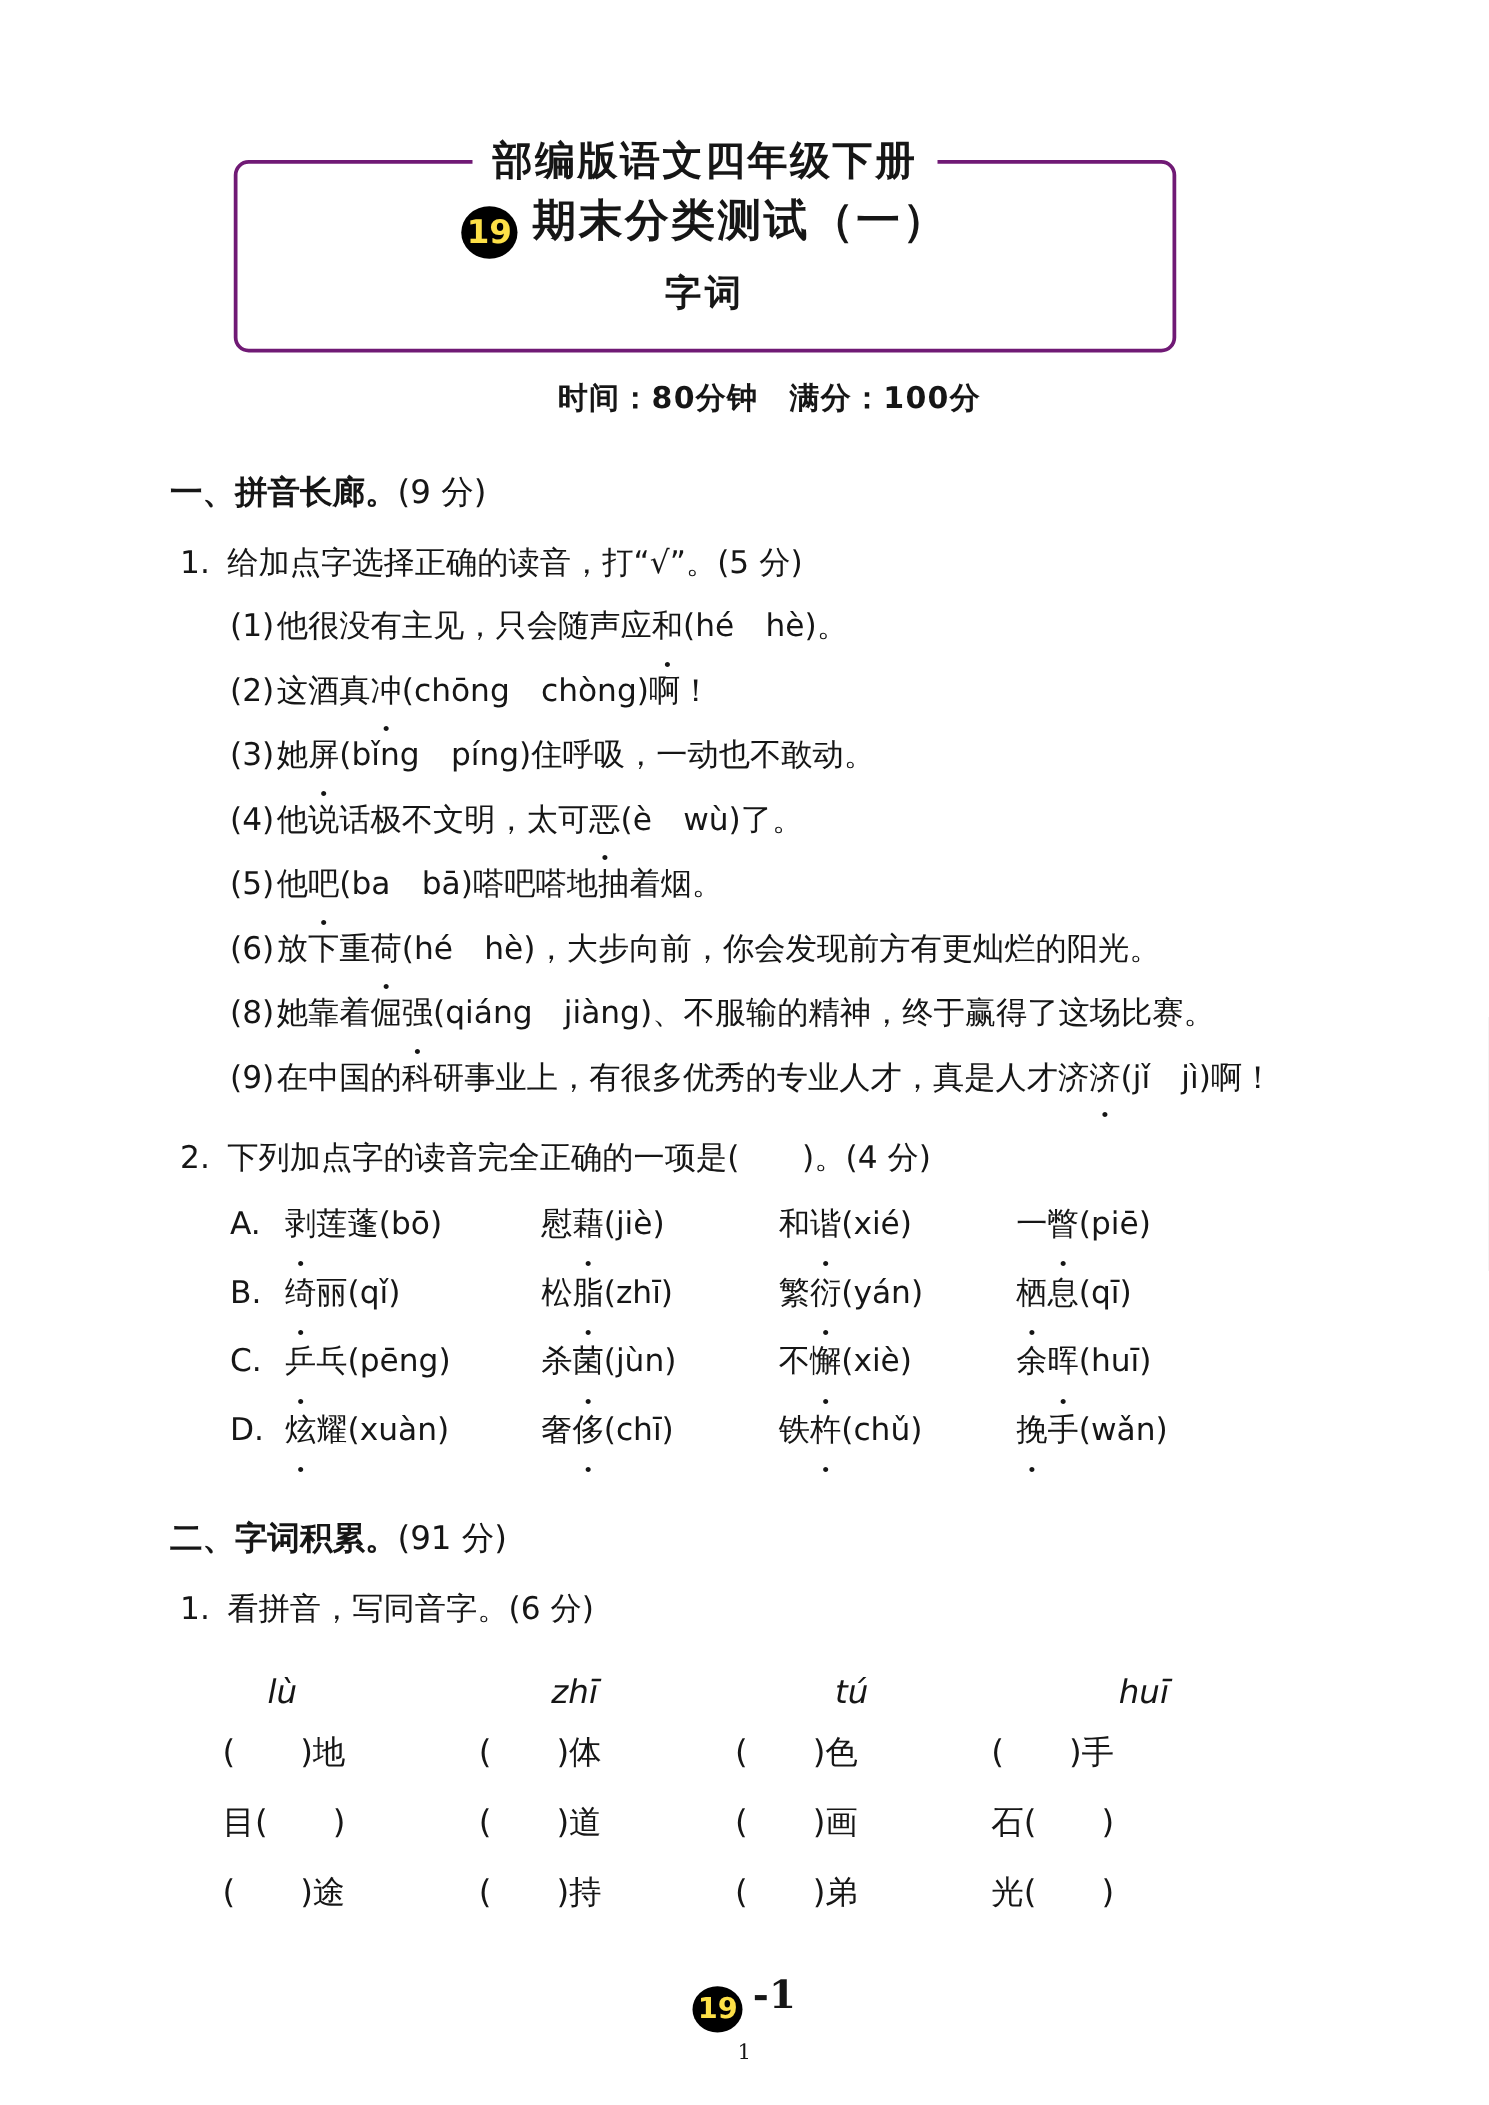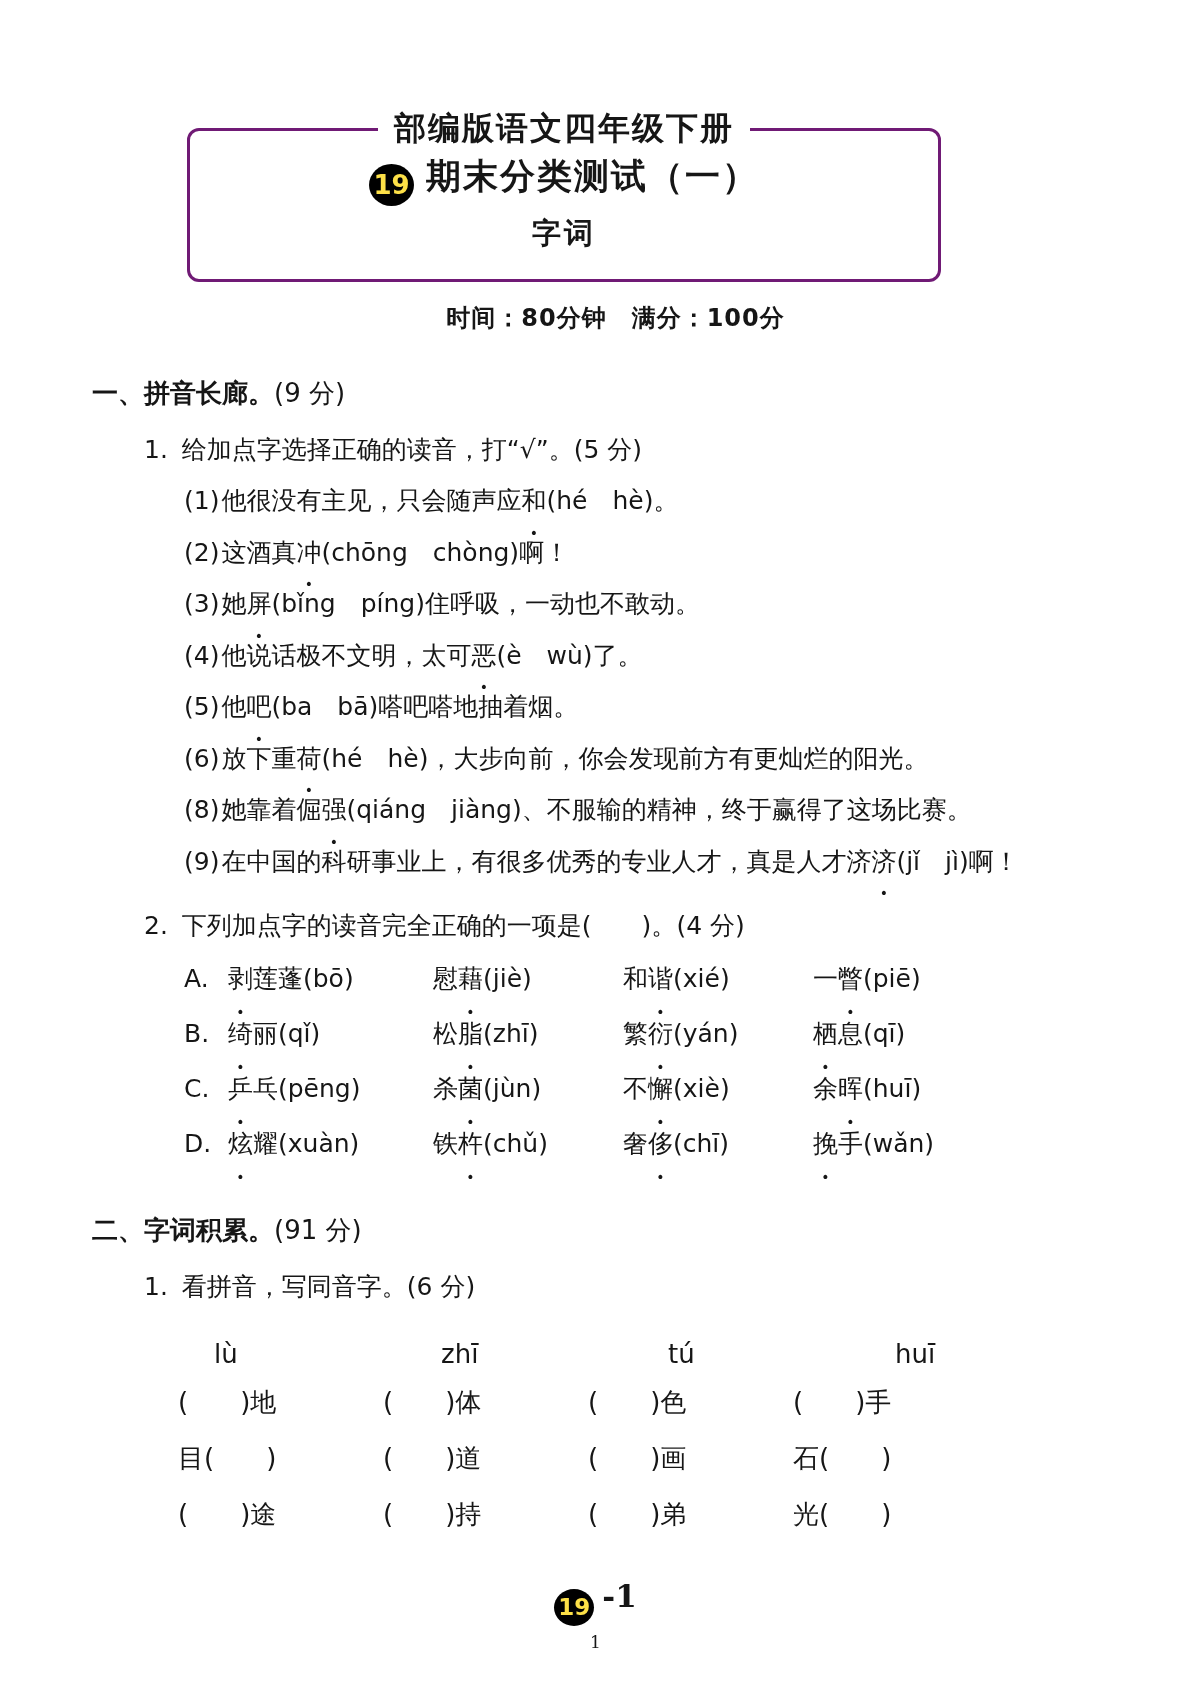--- a/index.html
+++ b/index.html
@@ -33,36 +33,36 @@
     display:inline-block;width:45px;height:42px;
     background:#000;color:#fde047;border-radius:50%;
     text-align:center;line-height:42px;
     font-size:26px;font-weight:bold;
     vertical-align:-6px;margin-right:12px;letter-spacing:0;
   }
   .subtitle{ text-align:center; margin-top:8px; font-size:29px; font-weight:600; letter-spacing:3px; }
   .meta{ text-align:center; margin-top:20px; font-size:24px; font-weight:600; letter-spacing:1px;padding-left:40px; }
   
   .main{ padding:0 60px 0 92px; }
-  .sec-title{ margin-top:42px; font-size:26px; font-weight:bold; }
+  .sec-title{ margin-top:42px; font-size:26px; font-weight:bold;margin-left:44px; }
   .sec-title .points, .q-row .points{ font-weight:normal; }
   .q-row{ margin:14px 0 0 52px; font-size:25px; line-height:50px; }
   .q-num{ margin-right:14px; }
   .q-item{ margin-left:92px; font-size:25px; line-height:51.5px; white-space:nowrap; }
   .q-item .item-num{ margin-right:2px; }
   .u-dot{ position:relative; display:inline-block; }
   .u-dot::after{
     content:"•";
     position:absolute;left:50%;bottom:-13px;
     transform:translateX(-50%);
     font-size:14px;line-height:14px;
   }
   .opt-row{ display:flex; margin-left:92px; height:55px; line-height:55px; font-size:25px; white-space:nowrap; }
   .opt-label{ width:44px; }
-  .py-row{ display:flex; margin:22px 0 0 100px; font-size:26px; line-height:40px; }
+  .py-row{ display:flex; margin:22px 0 0 100px; font-size:26px; line-height:40px;font-style:italic; }
   .py-cell{ width:205px; padding-left:22px; }
   .grid-row{ display:flex; margin-left:86px; height:56px; line-height:56px; font-size:26px; }
   .grid-cell{ width:205px; }
   
   .footer{ position:absolute; top:1578px; left:0; width:100%; text-align:center; }
   .badge-sm{ width:40px;height:37px;line-height:37px;font-size:23px;vertical-align:-8px;margin-right:8px; }
   .page-label{ font-size:31px; font-weight:bold; font-family:"DejaVu Serif","Liberation Serif",serif; }
   .page-num{ position:absolute; top:1632px; left:0; width:100%; text-align:center; font-size:17px; font-family:"DejaVu Serif","Liberation Serif",serif; }
 </style>
 </head>
@@ -123,22 +123,22 @@
         <div class="opt-row">
           <span class="opt-label">C.</span>
           <span class="opt-cell" style="width: 205px;"><span class="u-dot">乒</span><span>乓(pēng)</span></span>
           <span class="opt-cell" style="width: 190px;"><span>杀</span><span class="u-dot">菌</span><span>(jùn)</span></span>
           <span class="opt-cell" style="width: 190px;"><span>不</span><span class="u-dot">懈</span><span>(xiè)</span></span>
           <span class="opt-cell"><span>余</span><span class="u-dot">晖</span><span>(huī)</span></span>
         </div>
         <div class="opt-row">
           <span class="opt-label">D.</span>
           <span class="opt-cell" style="width: 205px;"><span class="u-dot">炫</span><span>耀(xuàn)</span></span>
+          <span class="opt-cell" style="width: 190px;"><span>奢</span><span class="u-dot">侈</span><span>(chī)</span></span>
           <span class="opt-cell" style="width: 190px;"><span>铁</span><span class="u-dot">杵</span><span>(chǔ)</span></span>
-          <span class="opt-cell" style="width: 190px;"><span>奢</span><span class="u-dot">侈</span><span>(chī)</span></span>
           <span class="opt-cell"><span class="u-dot">挽</span><span>手(wǎn)</span></span>
         </div>
       </div>
 
     <div class="sec-title">
       <span>二、字词积累。</span><span class="points">(91 分)</span>
     </div>
 
     <div class="q-row">
       <span class="q-num">1.</span><span>看拼音，写同音字。</span><span class="points">(6 分)</span>

